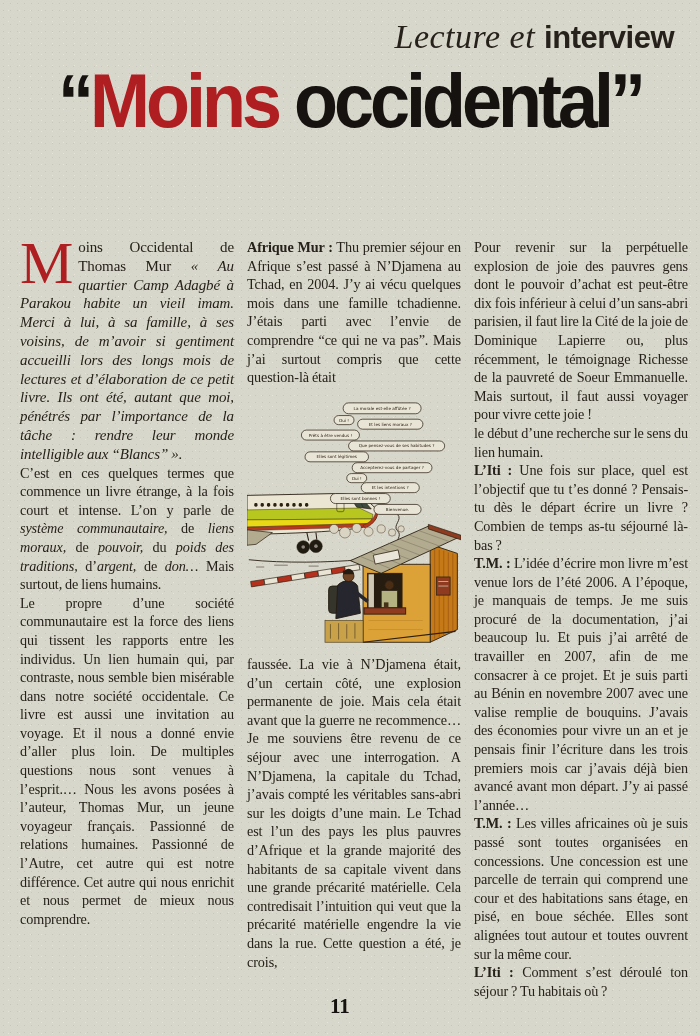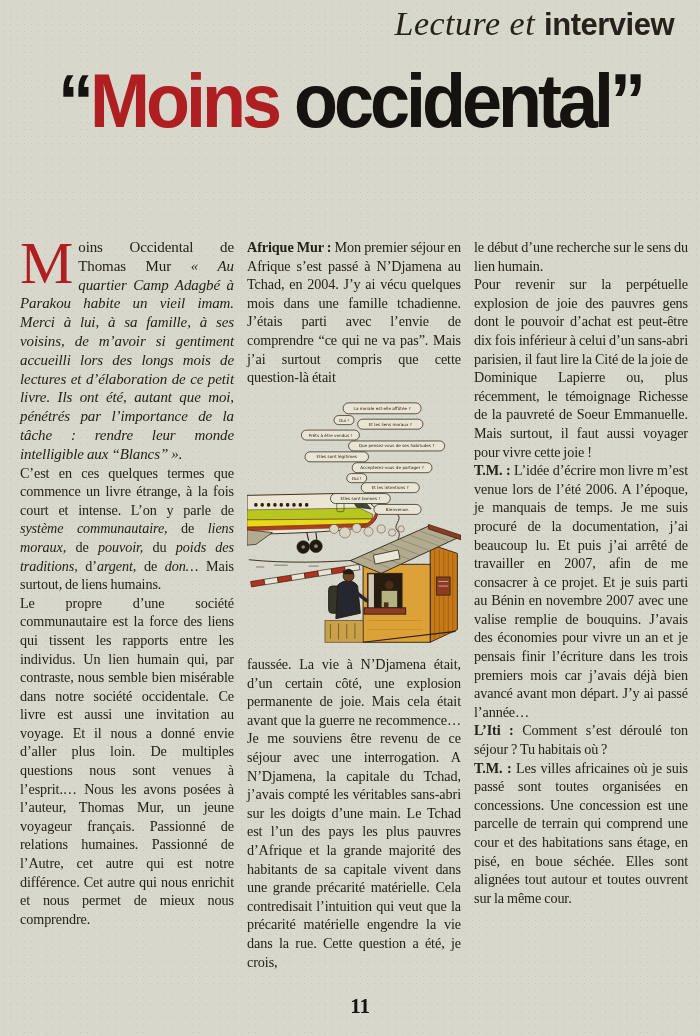--- a/index.html
+++ b/index.html
@@ -12,21 +12,21 @@
     position:relative;width:700px;height:1036px;margin:0 auto;overflow:hidden;
     background-color:var(--paper);
     background-image:
       radial-gradient(#c8c7ba 0.5px, transparent 0.6px),
       radial-gradient(#e5e4da 0.5px, transparent 0.6px);
     background-size:7px 7px, 11px 11px;
     background-position:0 0, 3px 5px;
     color:var(--ink);
     font-family:"Liberation Serif", serif;
   }
-  .kicker{position:absolute;top:5px;right:26px;white-space:nowrap;}
+  .kicker{position:absolute;top:18px;right:26px;white-space:nowrap;}
   .kick-it{font-family:"Liberation Serif",serif;font-style:italic;font-size:34px;letter-spacing:0.5px;}
   .kick-b{font-family:"Liberation Sans",sans-serif;font-weight:700;font-size:31px;letter-spacing:-0.5px;}
   .headline{
     position:absolute;top:62px;left:0;right:0;margin:0;text-align:center;
     font-family:"Liberation Sans",sans-serif;font-weight:700;
     font-size:72px;letter-spacing:-4px;line-height:1;white-space:nowrap;
     transform:scaleY(1.06);transform-origin:top center;color:#151210;
   }
   .headline .red{color:var(--accent);}
   .headline .blk{margin-left:16px;}
@@ -44,21 +44,21 @@
   .para .b{font-weight:700;}
   .para .i{font-style:italic;}
   .col1 .intro{font-size:15px;line-height:18.8px;}
   .dropcap{
     float:left;color:var(--accent);font-size:60px;line-height:46px;
     padding:2px 5px 0 0;font-weight:400;
   }
   .figure{margin:5px 0 4px 0;padding:0;}
   .figure svg{display:block;width:100%;height:auto;}
   .pagenum{
-    position:absolute;left:330px;top:994px;width:40px;text-align:right;
+    position:absolute;left:330px;top:994px;width:40px;text-align:left;
     font-family:"Liberation Serif",serif;font-weight:700;font-size:21px;color:#14110e;
   }
   
   .bubble{fill:#e9e5d6;stroke:#2b2014;stroke-width:0.8;}
   .bubble-text{
     font-family:"DejaVu Sans",sans-serif;font-size:4.6px;fill:#2b2014;
     text-anchor:middle;
   }
 </style>
 </head>
@@ -73,21 +73,21 @@
 
   <div class="columns">
     <div class="col col1">
         <p class="para intro"><span class="dropcap">M</span><span>oins Occidental de Thomas Mur </span><span class="i">« Au quartier Camp Adagbé à Parakou habite un vieil imam. Merci à lui, à sa famille, à ses voisins, de m’avoir si gentiment accueilli lors des longs mois de lectures et d’élaboration de ce petit livre. Ils ont été, autant que moi, pénétrés par l’importance de la tâche : rendre leur monde intelligible aux “Blancs” ».</span></p>
         <p class="para"><span>C’est en ces quelques termes que commence un livre étrange, à la fois court et intense. L’on y parle de </span><span class="i">système communautaire,</span><span> de </span><span class="i">liens moraux,</span><span> de </span><span class="i">pouvoir,</span><span> du </span><span class="i">poids des traditions,</span><span> d’</span><span class="i">argent,</span><span> de </span><span class="i">don…</span><span> Mais surtout, de liens humains.</span></p>
         <p class="para"><span>Le propre d’une société communautaire est la force des liens qui tissent les rapports entre les individus. Un lien humain qui, par contraste, nous semble bien misérable dans notre société occidentale. Ce livre est aussi une invitation au voyage. Et il nous a donné envie d’aller plus loin. De multiples questions nous sont venues à l’esprit.… Nous les avons posées à l’auteur, Thomas Mur, un jeune voyageur français. Passionné de relations humaines. Passionné de l’Autre, cet autre qui est notre différence. Cet autre qui nous enrichit et nous permet de mieux nous comprendre.</span></p>
       </div>
 
     <div class="col col2">
       <div>
-          <p class="para"><span class="b">Afrique Mur :</span><span> Mon premier séjour en Afrique s’est passé à N’Djamena au Tchad, en 2004. J’y ai vécu quelques mois dans une famille tchadienne. J’étais parti avec l’envie de comprendre “ce qui ne va pas”. Mais j’ai surtout compris que cette question-là était</span></p>
+          <p class="para"><span class="b">Afrique Mur :</span><span> Thu premier séjour en Afrique s’est passé à N’Djamena au Tchad, en 2004. J’y ai vécu quelques mois dans une famille tchadienne. J’étais parti avec l’envie de comprendre “ce qui ne va pas”. Mais j’ai surtout compris que cette question-là était</span></p>
         </div>
 
       <figure class="figure">
         <svg viewBox="0 0 236 286" xmlns="http://www.w3.org/2000/svg">
 
           <g stroke="#2b2014" fill="none">
             <path d="M2,185 C40,189 92,188 124,185" stroke-width="1"></path>
             <path d="M30,191 h15 M68,192 h11 M10,193 h9" stroke-width="0.8" opacity="0.7"></path>
           </g>
 
@@ -227,22 +227,23 @@
             </g>
         </svg>
       </figure>
 
       <div>
           <p class="para"><span>faussée. La vie à N’Djamena était, d’un certain côté, une explosion permanente de joie. Mais cela était avant que la guerre ne recommence… Je me souviens être revenu de ce séjour avec une interrogation. A N’Djamena, la capitale du Tchad, j’avais compté les véritables sans-abri sur les doigts d’une main. Le Tchad est l’un des pays les plus pauvres d’Afrique et la grande majorité des habitants de sa capitale vivent dans une grande précarité matérielle. Cela contredisait l’intuition qui veut que la précarité matérielle engendre la vie dans la rue. Cette question a été, je crois,</span></p>
         </div>
     </div>
 
     <div class="col col3">
+        <p class="para"><span>Pour revenir sur la perpétuelle explosion de joie des pauvres gens dont le pouvoir d’achat est peut-être dix fois inférieur à celui d’un sans-abri parisien, il faut lire la Cité de la joie de Dominique Lapierre ou, plus récemment, le témoignage Richesse de la pauvreté de Soeur Emmanuelle. Mais surtout, il faut aussi voyager pour vivre cette joie !</span></p>
         <p class="para"><span>le début d’une recherche sur le sens du lien humain.</span></p>
-        <p class="para"><span>Pour revenir sur la perpétuelle explosion de joie des pauvres gens dont le pouvoir d’achat est peut-être dix fois inférieur à celui d’un sans-abri parisien, il faut lire la Cité de la joie de Dominique Lapierre ou, plus récemment, le témoignage Richesse de la pauvreté de Soeur Emmanuelle. Mais surtout, il faut aussi voyager pour vivre cette joie !</span></p>
+        <p class="para"><span class="b">L’Iti :</span><span> Une fois sur place, quel est l’objectif que tu t’es donné ? Pensais-tu dès le départ écrire un livre ? Combien de temps as-tu séjourné là-bas ?</span></p>
         <p class="para"><span class="b">T.M. :</span><span> L’idée d’écrire mon livre m’est venue lors de l’été 2006. A l’époque, je manquais de temps. Je me suis procuré de la documentation, j’ai beaucoup lu. Et puis j’ai arrêté de travailler en 2007, afin de me consacrer à ce projet. Et je suis parti au Bénin en novembre 2007 avec une valise remplie de bouquins. J’avais des économies pour vivre un an et je pensais finir l’écriture dans les trois premiers mois car j’avais déjà bien avancé avant mon départ. J’y ai passé l’année…</span></p>
+        <p class="para"><span class="b">T.M. :</span><span> Les villes africaines où je suis passé sont toutes organisées en concessions. Une concession est une parcelle de terrain qui comprend une cour et des habitations sans étage, en pisé, en boue séchée. Elles sont alignées tout autour et toutes ouvrent sur la même cour.</span></p>
         <p class="para"><span class="b">L’Iti :</span><span> Comment s’est déroulé ton séjour ? Tu habitais où ?</span></p>
-        <p class="para"><span class="b">T.M. :</span><span> Les villes africaines où je suis passé sont toutes organisées en concessions. Une concession est une parcelle de terrain qui comprend une cour et des habitations sans étage, en pisé, en boue séchée. Elles sont alignées tout autour et toutes ouvrent sur la même cour.</span></p>
       </div>
   </div>
 
   <div class="pagenum">11</div>
 </div>
 
 </body></html>

